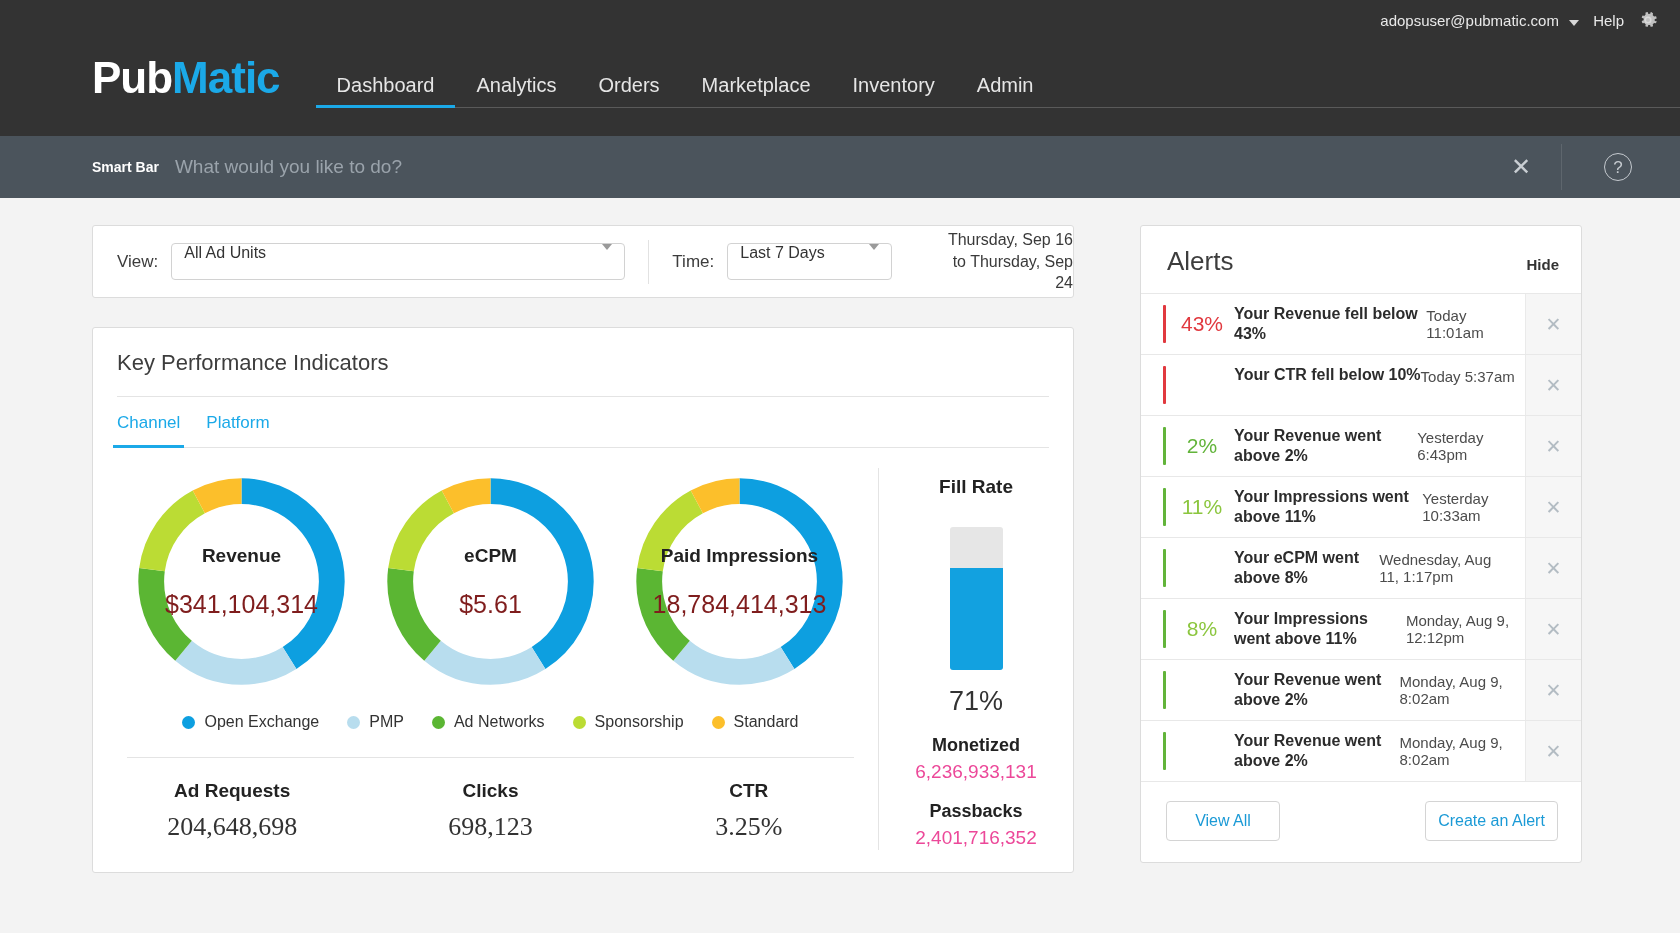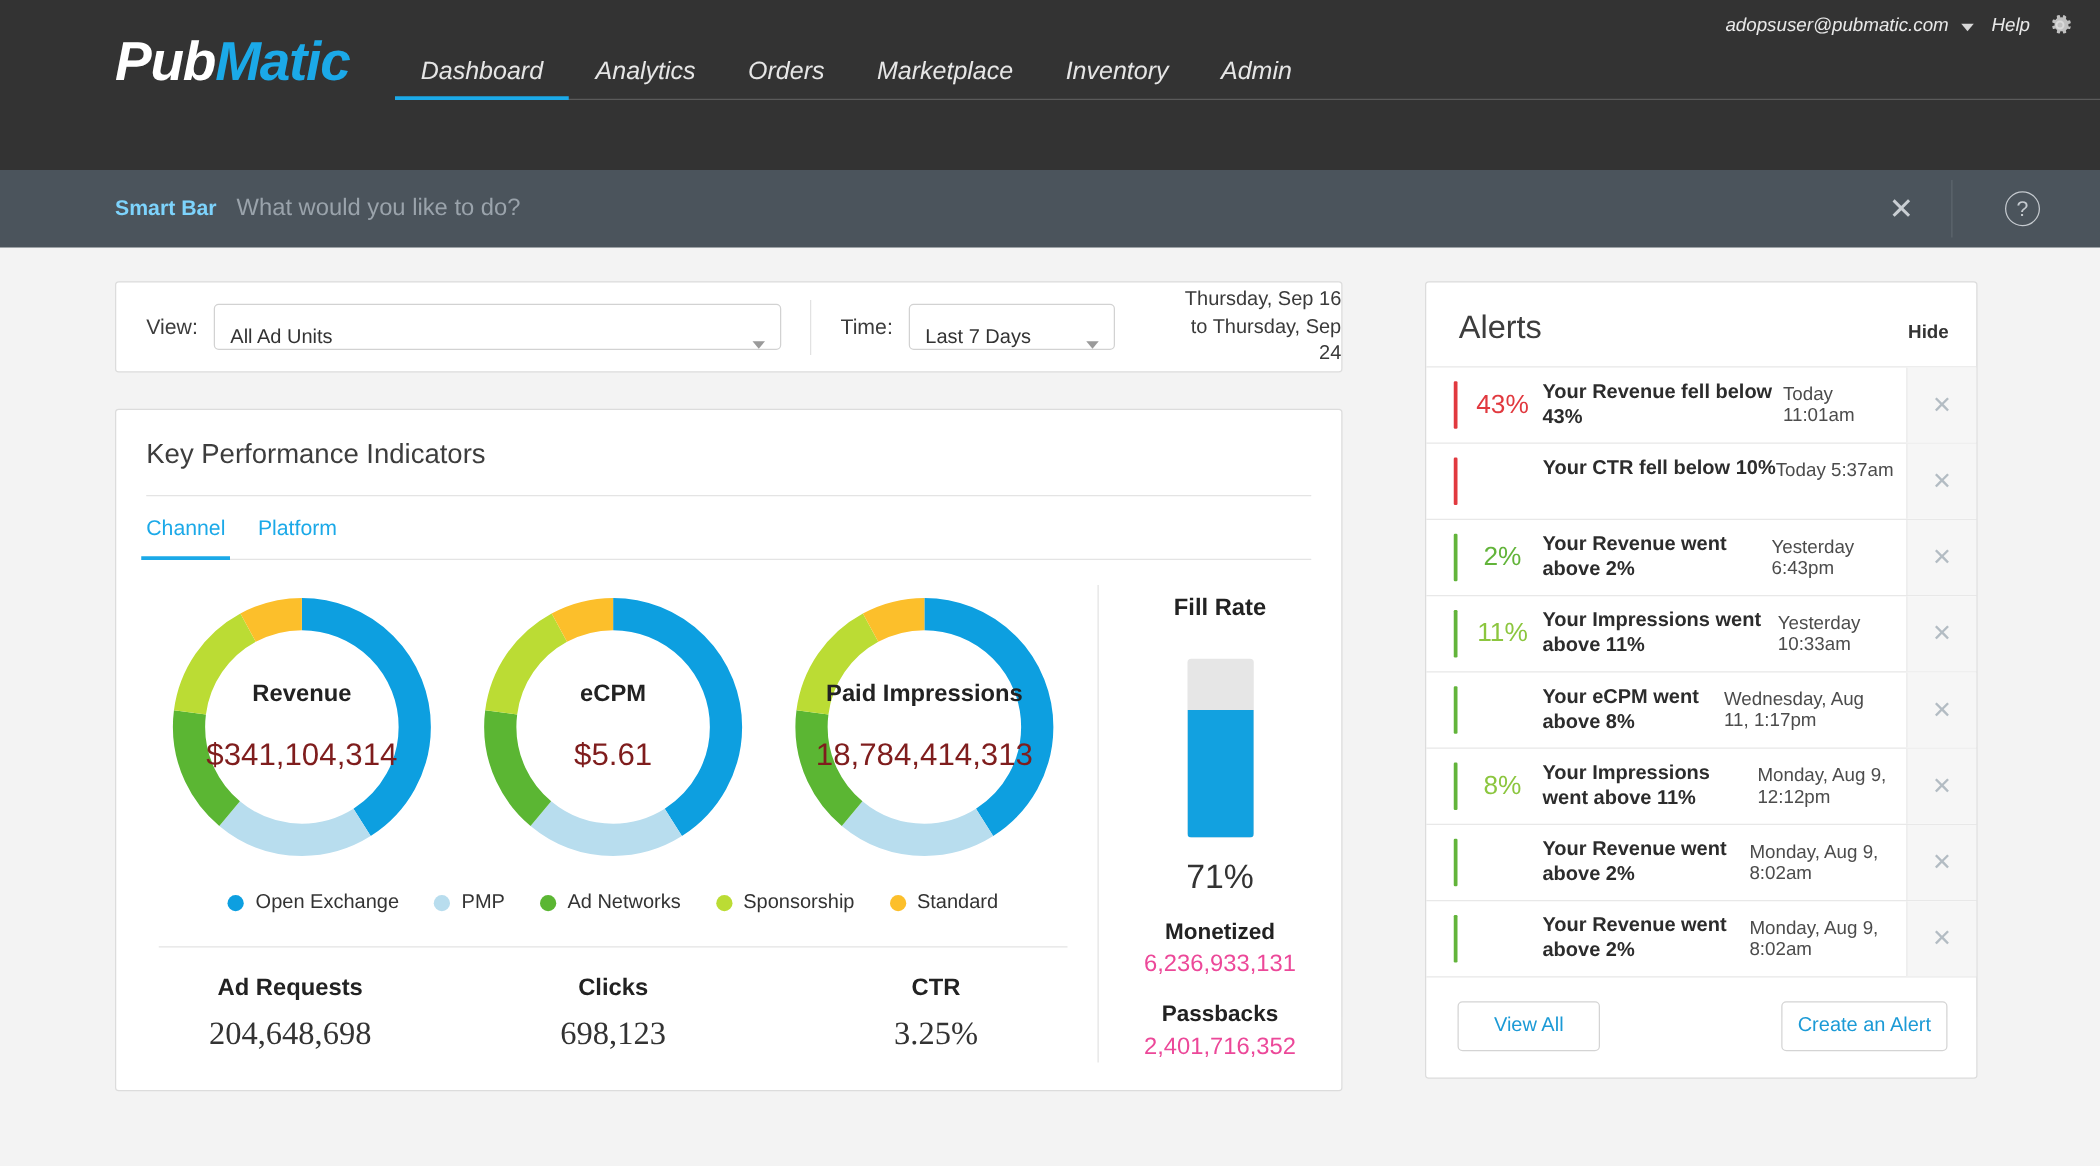--- a/index.html
+++ b/index.html
@@ -7,21 +7,21 @@
     width: 1680px; height: 933px;
     background: #f2f2f2;
     font-family: "Liberation Sans", sans-serif;
     overflow: hidden;
   }
   .page { position: relative; width: 1680px; height: 933px; background: #f3f3f3; }
 
   
   .topnav {
     height: 136px; background: #333333; position: relative;
-    display: flex; align-items: flex-start; font-style: italic;
+    display: flex; align-items: center;
   }
   .util {
     position: absolute; top: 10px; right: 22px;
     display: flex; align-items: center; gap: 14px;
     color: #e7e7e7; font-size: 15px;
   }
   .util .email { color: #e9e9e9; }
   .caret-down {
     width: 0; height: 0; border-left: 5px solid transparent;
     border-right: 5px solid transparent; border-top: 6px solid #d8d8d8;
@@ -54,21 +54,21 @@
   .menuitem.active::after {
     content: ""; position: absolute; left: 0; right: 0; bottom: -1px;
     height: 3px; background: #1ba9e8;
   }
 
   
   .smartbar {
     height: 62px; background: #4b545c; display: flex; align-items: center;
     position: relative; padding-left: 92px;
   }
-  .smartbar .label { color: #7dd3fc; font-size: 17px; font-weight: bold; }
+  .smartbar .label { color: #ffffff; font-size: 14px; font-weight: bold; }
   .smartbar .ph { color: #9aa3ab; font-size: 19px; margin-left: 16px; }
   .smartbar .close {
     position: absolute; right: 134px; top: 0; bottom: 0; width: 50px;
     display: flex; align-items: center; justify-content: center;
     color: #c9ced3; font-size: 24px; font-weight: 300;
   }
   .smartbar .divider {
     position: absolute; right: 118px; top: 8px; bottom: 8px;
     width: 1px; background: #5e666d;
   }
@@ -92,21 +92,21 @@
   }
 
   
   .filterbar {
     height: 73px; display: flex; align-items: center; padding: 0 0 0 24px;
     margin-bottom: 29px;
   }
   .flabel { font-size: 17px; color: #3c3c3c; margin-right: 13px; }
   .select {
     height: 37px; border: 1px solid #d2d2d2; border-radius: 4px;
-    background: #fff; display: flex; align-items: flex-end;
+    background: #fff; display: flex; align-items: flex-start;
     padding: 0 12px; font-size: 16px; color: #333; position: relative;
   }
   .select.wide { width: 460px; }
   .select.narrow { width: 167px; }
   .select .sv { flex: 1; }
   .select .sarrow {
     width: 0; height: 0; border-left: 5px solid transparent;
     border-right: 5px solid transparent; border-top: 6px solid #9a9a9a;
   }
   .vsep { width: 1px; height: 44px; background: #e2e2e2; margin: 0 23px; }

